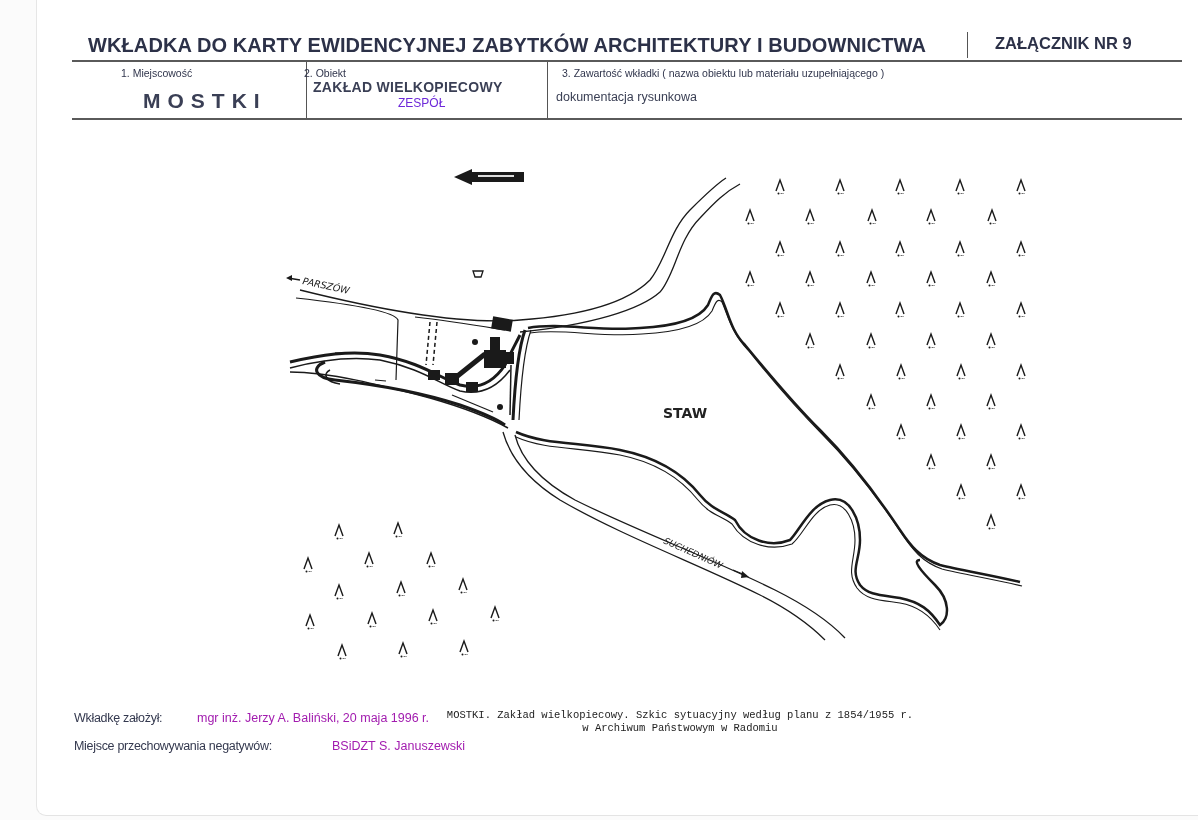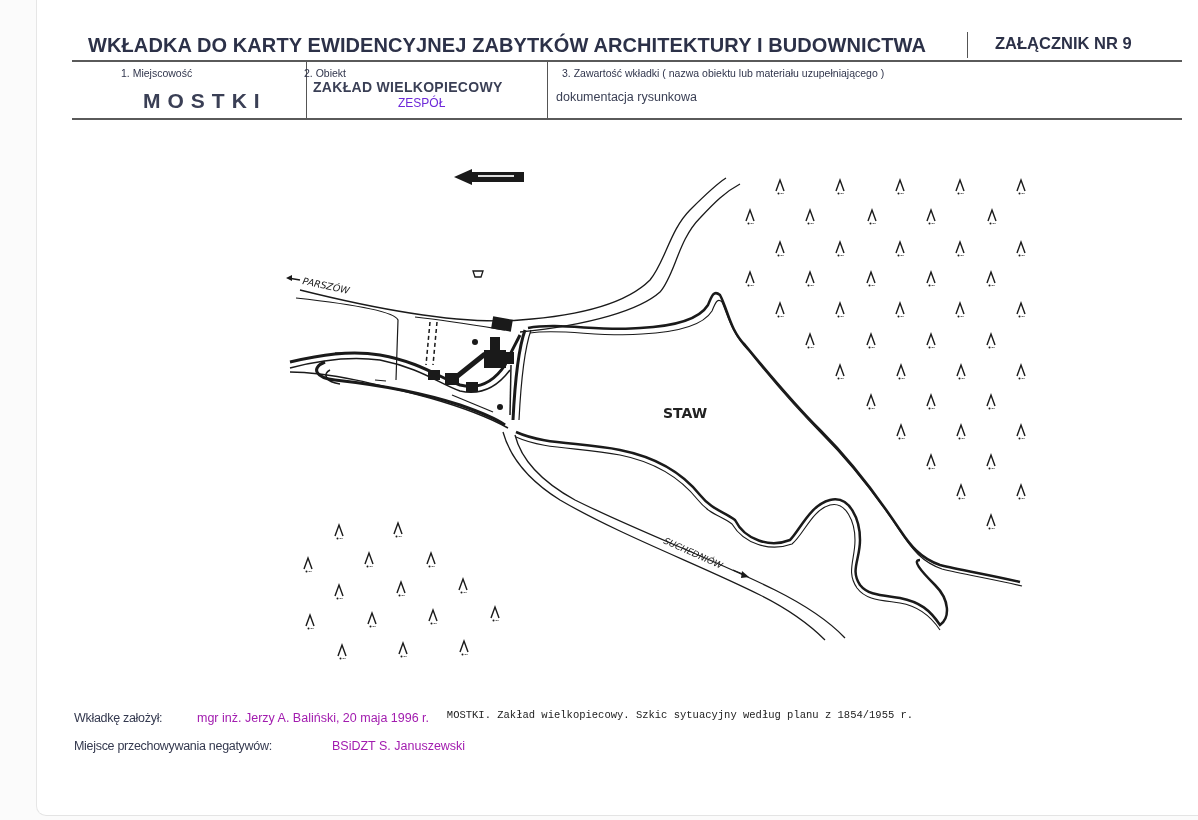--- a/index.html
+++ b/index.html
@@ -206,18 +206,19 @@
       <use href="#tree" x="433" y="615"></use>
       <use href="#tree" x="495" y="612"></use>
     <use href="#tree" x="342" y="650"></use>
       <use href="#tree" x="403" y="648"></use>
       <use href="#tree" x="464" y="646"></use>
   </g>
 </svg>
 
 <div class="caption">
   <div>MOSTKI. Zakład wielkopiecowy. Szkic sytuacyjny według planu z 1854/1955 r.</div>
+  <div>w Archiwum Państwowym w Radomiu</div>
 </div>
 
 <div class="foot-label" style="left:74px; top:711px;">Wkładkę założył:</div>
 <div class="foot-val" style="left:197px; top:711px;">mgr inż. Jerzy A. Baliński, 20 maja 1996 r.</div>
 <div class="foot-label" style="left:74px; top:739px;">Miejsce przechowywania negatywów:</div>
 <div class="foot-val" style="left:332px; top:739px;">BSiDZT S. Januszewski</div>
 
 </body></html>

